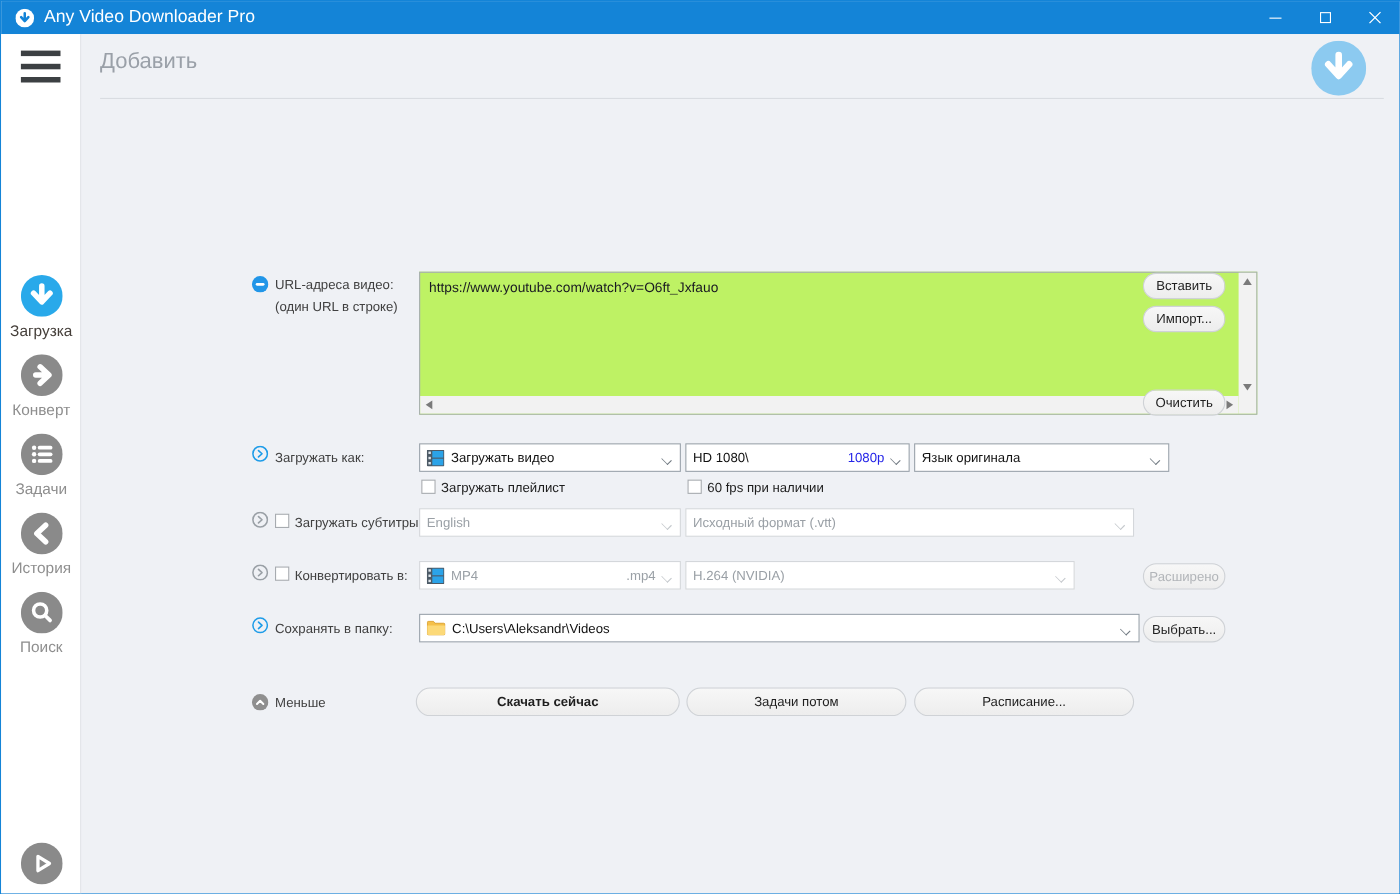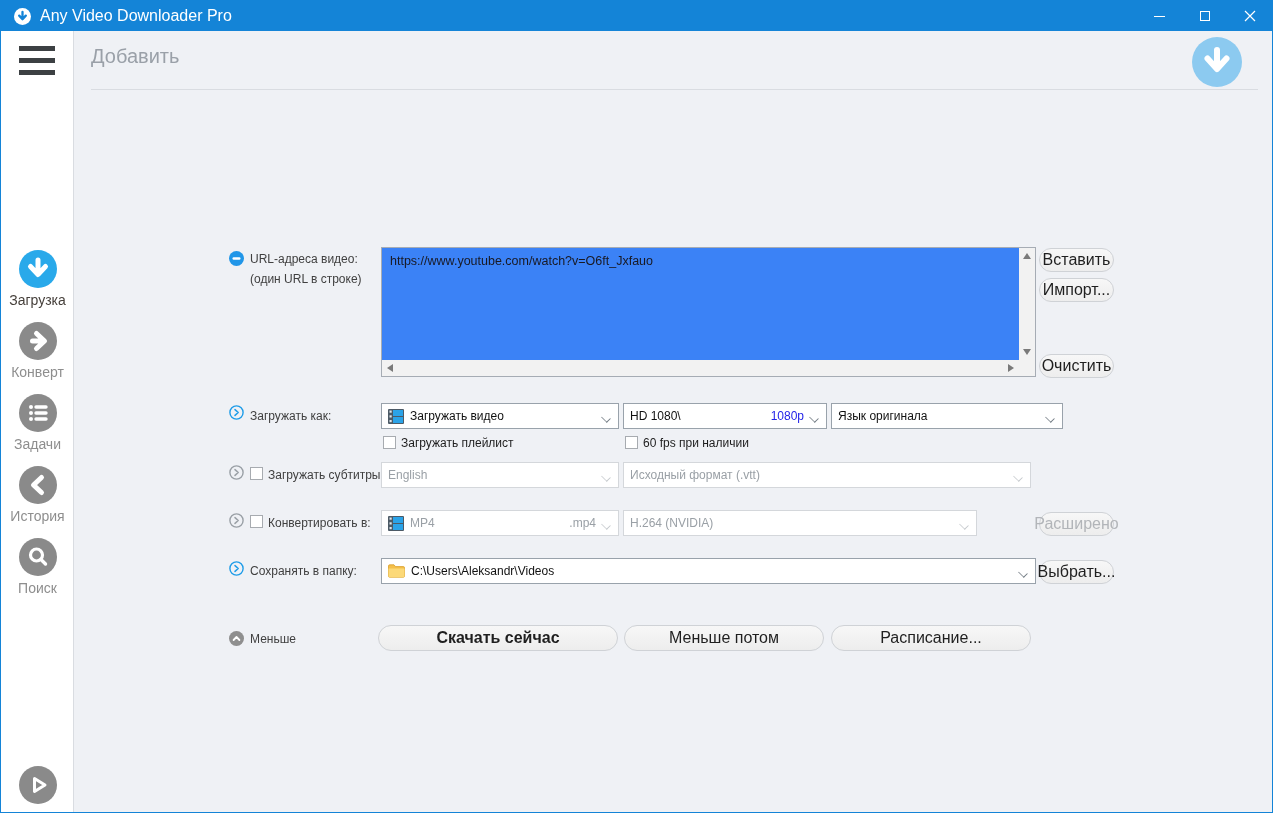--- a/index.html
+++ b/index.html
@@ -30,35 +30,35 @@
   
   .main{position:absolute;left:73px;top:30px;width:1200px;height:783px;background:#eff1f5;}
   .page-title{position:absolute;left:17px;top:14px;font-size:20px;color:#9aa0a8;}
   .header-divider{position:absolute;left:17px;right:16px;top:58px;height:1px;background:#d9dce1;}
   .big-dl{position:absolute;right:32px;top:6px;width:50px;height:50px;}
 
   
   .flabel{position:absolute;font-size:12px;color:#404040;white-space:nowrap;}
   .rowicon{position:absolute;width:15px;height:15px;}
 
-  .urlbox{position:absolute;left:307px;top:216px;width:655px;height:130px;background:#3b82f6;
+  .urlbox{position:absolute;left:307px;top:216px;width:762px;height:130px;background:#bef264;
           border:1px solid #a6acb4;}
   .urltext{position:absolute;left:8px;top:6px;right:24px;font-size:12.5px;color:#191922;
            white-space:nowrap;overflow:hidden;}
   .vscroll{position:absolute;top:0;right:0;bottom:16px;width:16px;background:#f2f2f2;}
   .hscroll{position:absolute;left:0;right:16px;bottom:0;height:16px;background:#f2f2f2;}
   .scorner{position:absolute;right:0;bottom:0;width:16px;height:16px;background:#f2f2f2;}
   .arr{position:absolute;width:0;height:0;}
   .arr.up{left:4px;top:5px;border-left:4px solid transparent;border-right:4px solid transparent;border-bottom:6px solid #7a7a7a;}
   .arr.down{left:4px;bottom:5px;border-left:4px solid transparent;border-right:4px solid transparent;border-top:6px solid #7a7a7a;}
   .arr.left{left:5px;top:4px;border-top:4px solid transparent;border-bottom:4px solid transparent;border-right:6px solid #7a7a7a;}
   .arr.right{right:5px;top:4px;border-top:4px solid transparent;border-bottom:4px solid transparent;border-left:6px solid #7a7a7a;}
 
   .pillbtn{position:absolute;height:24px;border:1px solid #cfd2d6;border-radius:12px;
-           background:linear-gradient(#f7f7f7,#ededed);font-size:16px;color:#1f1f1f;
+           background:linear-gradient(#f7f7f7,#ededed);font-size:12px;color:#1f1f1f;
            display:flex;align-items:center;justify-content:center;cursor:pointer;white-space:nowrap;}
   .pillbtn.big{height:26px;border-radius:13px;}
   .pillbtn.disabled{color:#b2b5b9;cursor:default;}
   .pillbtn.bold{font-weight:bold;}
 
   .combo{position:absolute;height:26px;background:#fff;border:1px solid #99a2ab;
          display:flex;align-items:center;padding:0 22px 0 6px;font-size:12px;color:#111;cursor:pointer;}
   .combo .chev{position:absolute;right:7px;top:10px;width:9px;height:9px;}
   .combo .chev::before{content:"";position:absolute;left:0;top:0;width:7px;height:7px;
         border-right:1.5px solid #6f7880;border-bottom:1.5px solid #6f7880;transform:rotate(45deg) scale(1,.7);}
@@ -283,16 +283,16 @@
     </div>
     <div class="pillbtn" style="left:965px;top:529px;width:75px">Выбрать...</div>
 
     <svg class="rowicon" style="left:155px;top:600px" viewBox="0 0 15 15">
       <circle cx="7.5" cy="7.5" r="7.5" fill="#8f8f8f"></circle>
       <path d="M4.6 9 L7.5 6 L10.4 9" fill="none" stroke="#fff" stroke-width="1.8" stroke-linecap="round" stroke-linejoin="round"></path>
     </svg>
     <div class="flabel" style="left:176px;top:601px">Меньше</div>
 
     <div class="pillbtn big bold" style="left:304px;top:594px;width:240px">Скачать сейчас</div>
-    <div class="pillbtn big" style="left:550px;top:594px;width:200px">Меньше потом</div>
+    <div class="pillbtn big" style="left:550px;top:594px;width:200px">Задачи потом</div>
     <div class="pillbtn big" style="left:757px;top:594px;width:200px">Расписание...</div>
   </div>
 </div>
 
 </body></html>

